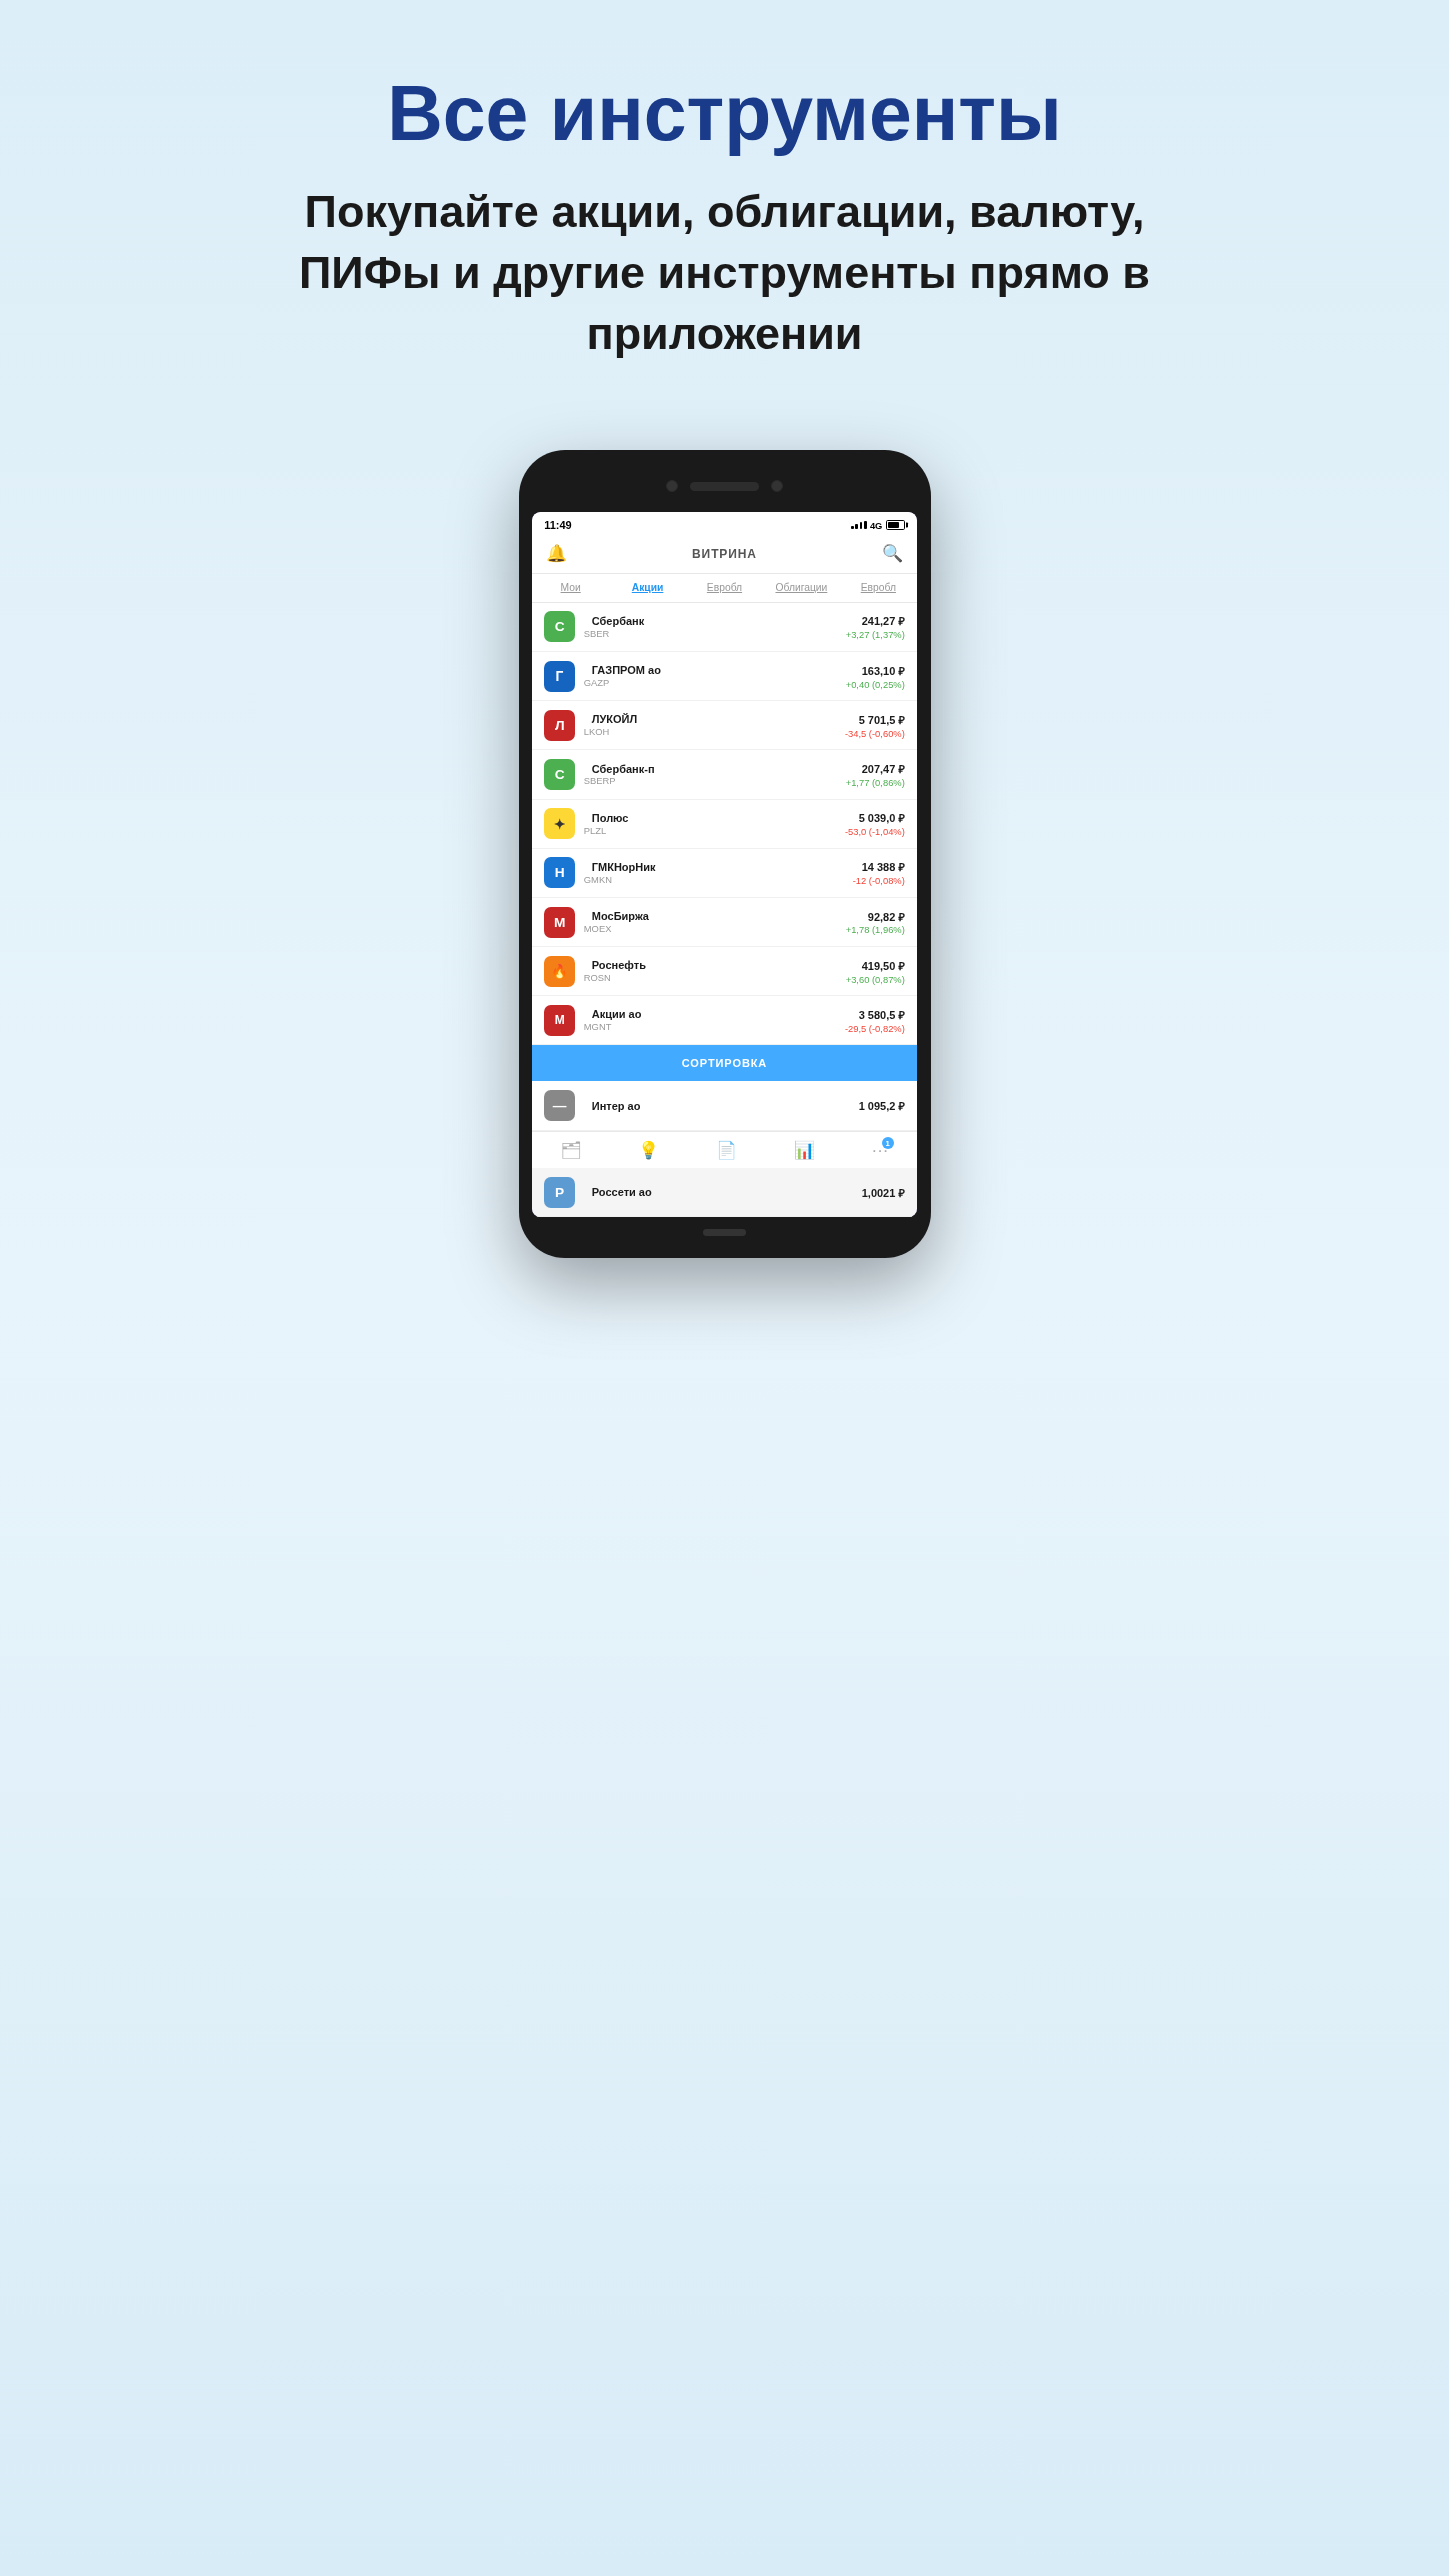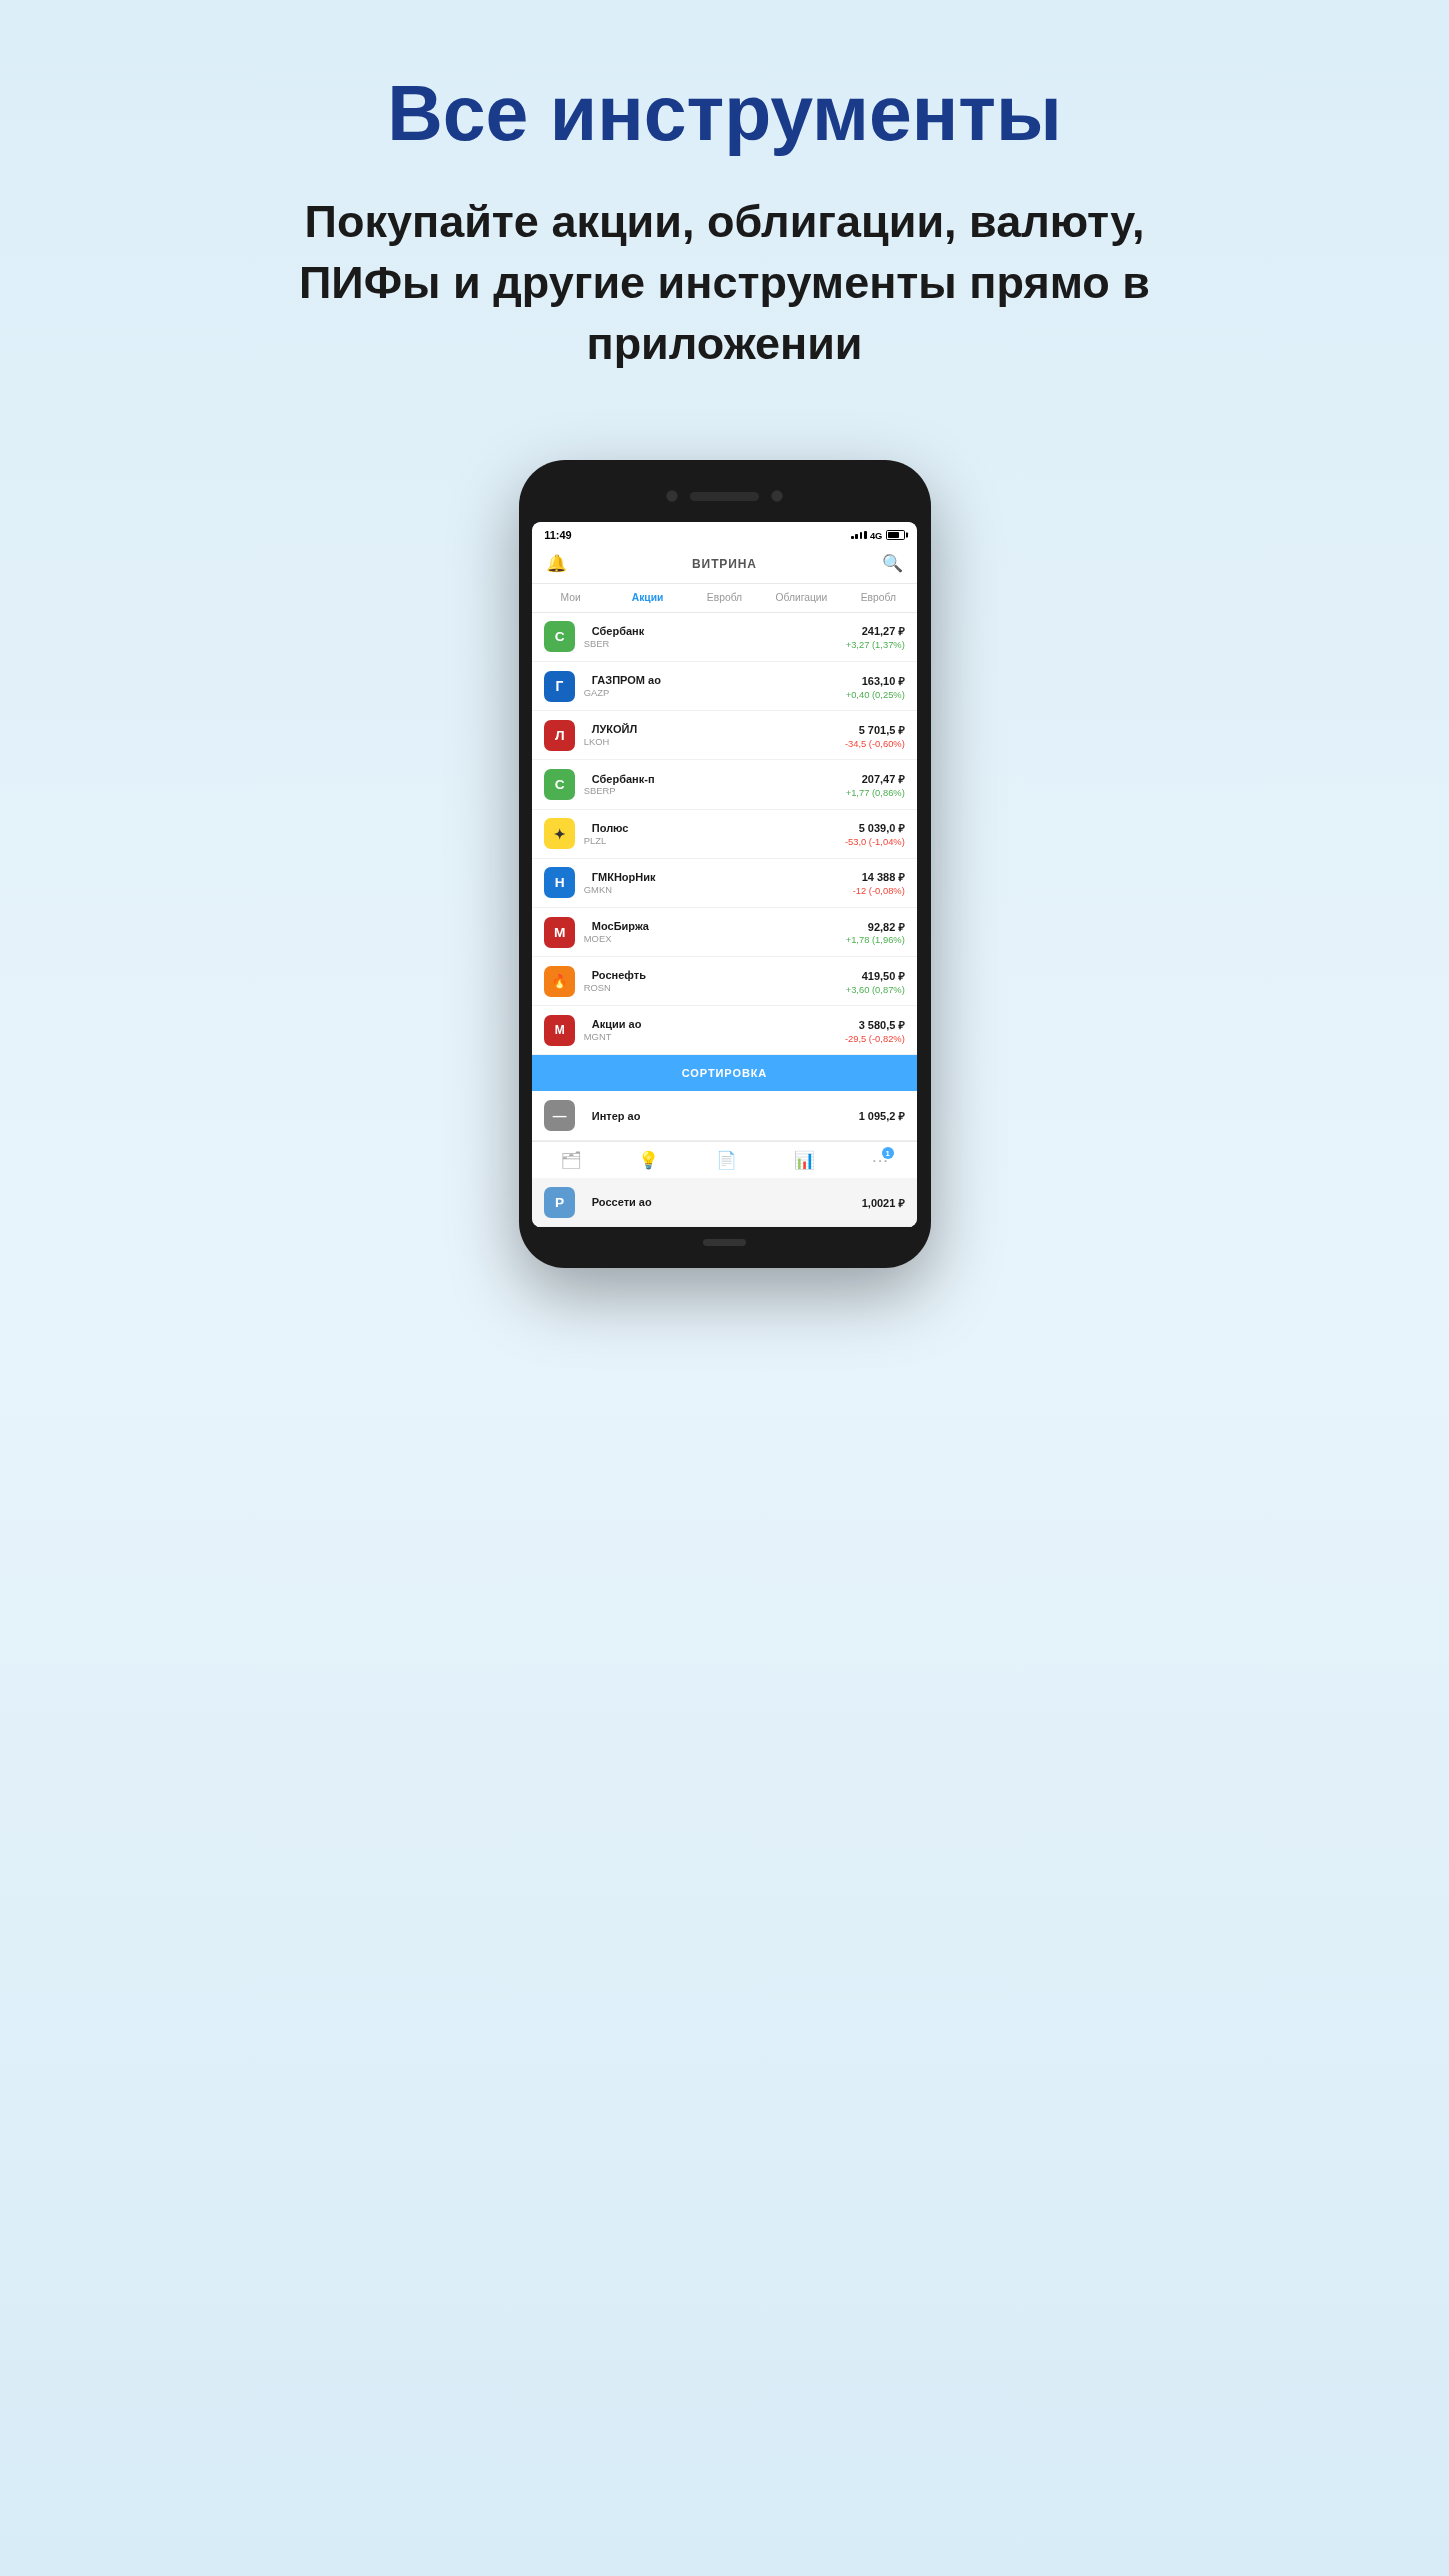--- a/index.html
+++ b/index.html
@@ -13,21 +13,21 @@
       flex-direction: column;
       align-items: center;
       padding-top: 69px;
     }
 
     .page-title {
       font-size: 77px;
       font-weight: 700;
       color: #1a3a8a;
       text-align: center;
-      margin-bottom: 34px;
+      margin-bottom: 24px;
     }
 
     .page-subtitle {
       font-size: 45px;
       font-weight: 700;
       color: #1a1a1a;
       text-align: center;
       line-height: 1.35;
       max-width: 945px;
       margin-bottom: 86px;
@@ -180,20 +180,21 @@
 
     .tab {
       flex: 1;
       text-align: center;
       padding: 8.6px 3.4px;
       font-size: 10.3px;
       color: #999;
       white-space: nowrap;
       overflow: hidden;
       text-overflow: ellipsis;
+      text-decoration: underline;
     }
 
     .tab.active {
       color: #2196F3;
       font-weight: 700;
       border-bottom: 1.7px solid #2196F3;
       margin-bottom: -1.7px;
     }
 
     

